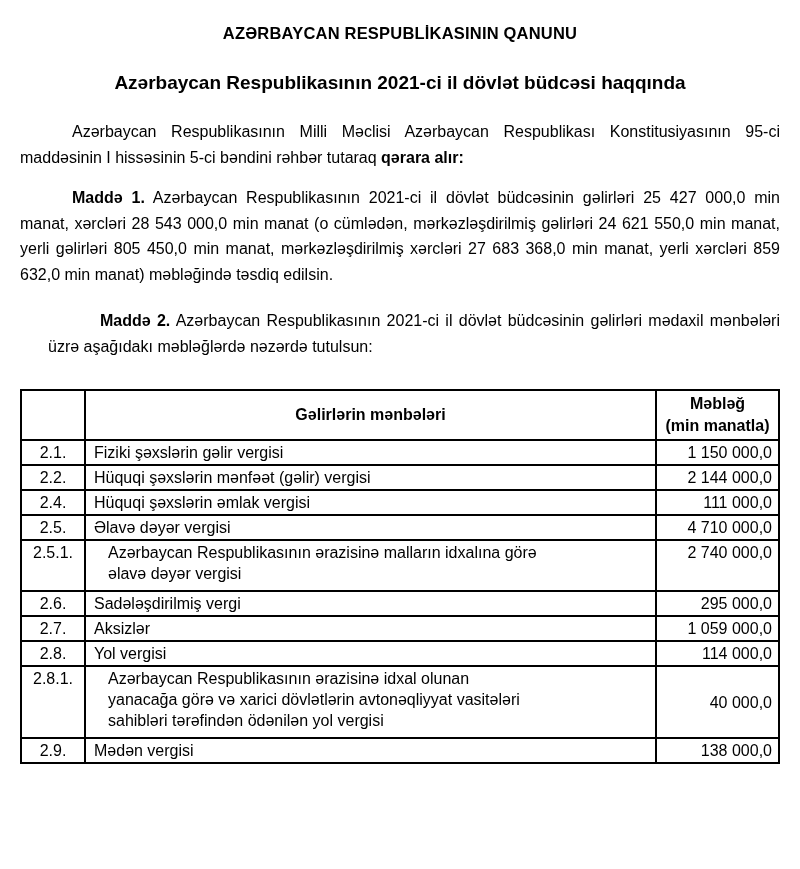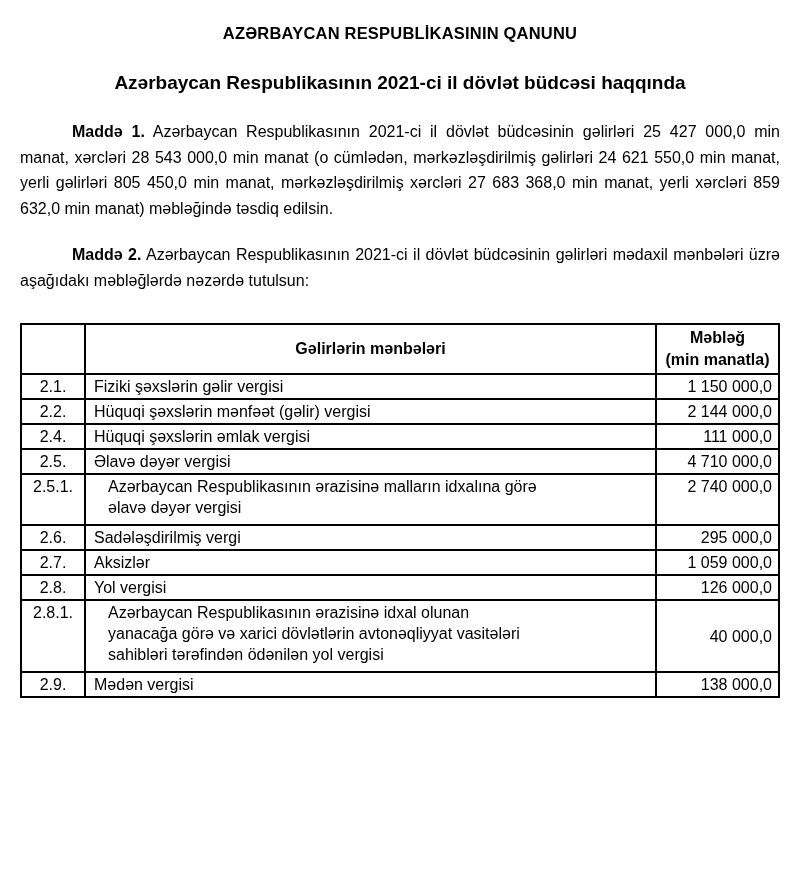--- a/index.html
+++ b/index.html
@@ -19,21 +19,21 @@
   .doc-subtitle {
     font-size: 19px; font-weight: bold; text-align: center;
     margin: 0 0 25px 0;
   }
   .body-para {
     text-align: justify; text-indent: 52px;
     line-height: 25.5px; margin: 0;
   }
   .mb-intro { margin-bottom: 15px; }
   .mb-a1   { margin-bottom: 21px; }
-  .mb-a2   { margin-bottom: 0; }
+  .mb-a2   { margin-bottom: 0; margin-left: 28px; }
 
   .rev-table {
     border-collapse: collapse; width: 100%;
     table-layout: fixed; margin-top: 30px;
   }
   .rev-table th, .rev-table td {
     border: 2px solid #000; font-size: 16px;
   }
   .rev-table th {
     font-weight: bold; text-align: center; vertical-align: middle;
@@ -60,20 +60,21 @@
 </style>
 </head>
 <body>
 
 <div class="page">
 
   <h1 class="doc-title">AZƏRBAYCAN RESPUBLİKASININ QANUNU</h1>
 
   <h2 class="doc-subtitle">Azərbaycan Respublikasının 2021-ci il dövlət büdcəsi haqqında</h2>
 
+  <p class="body-para mb-intro"><span>Azərbaycan Respublikasının Milli Məclisi Azərbaycan Respublikası Konstitusiyasının 95-ci maddəsinin I hissəsinin 5-ci bəndini rəhbər tutaraq </span><b>qərara alır:</b></p>
 
   <p class="body-para mb-a1"><b>Maddə 1.</b><span> Azərbaycan Respublikasının 2021-ci il dövlət büdcəsinin gəlirləri 25 427 000,0 min manat, xərcləri 28 543 000,0 min manat (o cümlədən, mərkəzləşdirilmiş gəlirləri 24 621 550,0 min manat, yerli gəlirləri 805 450,0 min manat, mərkəzləşdirilmiş xərcləri 27 683 368,0 min manat, yerli xərcləri 859 632,0 min manat) məbləğində təsdiq edilsin.</span></p>
 
   <p class="body-para mb-a2"><b>Maddə 2.</b><span> Azərbaycan Respublikasının 2021-ci il dövlət büdcəsinin gəlirləri mədaxil mənbələri üzrə aşağıdakı məbləğlərdə nəzərdə tutulsun:</span></p>
 
   <table class="rev-table">
     <thead>
       <tr>
         <th class="c-num"></th>
         <th class="c-src">Gəlirlərin mənbələri</th>
@@ -114,21 +115,21 @@
           <td class="c-amt">295 000,0</td>
         </tr>
         <tr>
           <td class="c-num">2.7.</td>
           <td class="c-src">Aksizlər</td>
           <td class="c-amt">1 059 000,0</td>
         </tr>
         <tr>
           <td class="c-num">2.8.</td>
           <td class="c-src">Yol vergisi</td>
-          <td class="c-amt">126 000,0</td>
+          <td class="c-amt">114 000,0</td>
         </tr>
         <tr>
           <td class="c-num">2.8.1.</td>
           <td class="c-src pad-extra">Azərbaycan Respublikasının ərazisinə idxal olunan
 yanacağa görə və xarici dövlətlərin avtonəqliyyat vasitələri
 sahibləri tərəfindən ödənilən yol vergisi</td>
           <td class="c-amt v-mid">40 000,0</td>
         </tr>
         <tr>
           <td class="c-num">2.9.</td>

